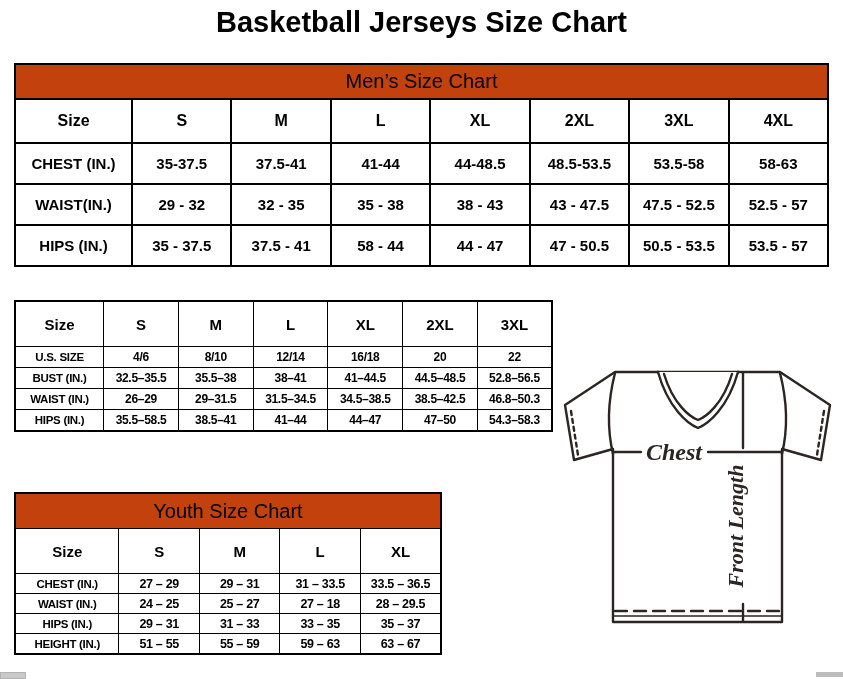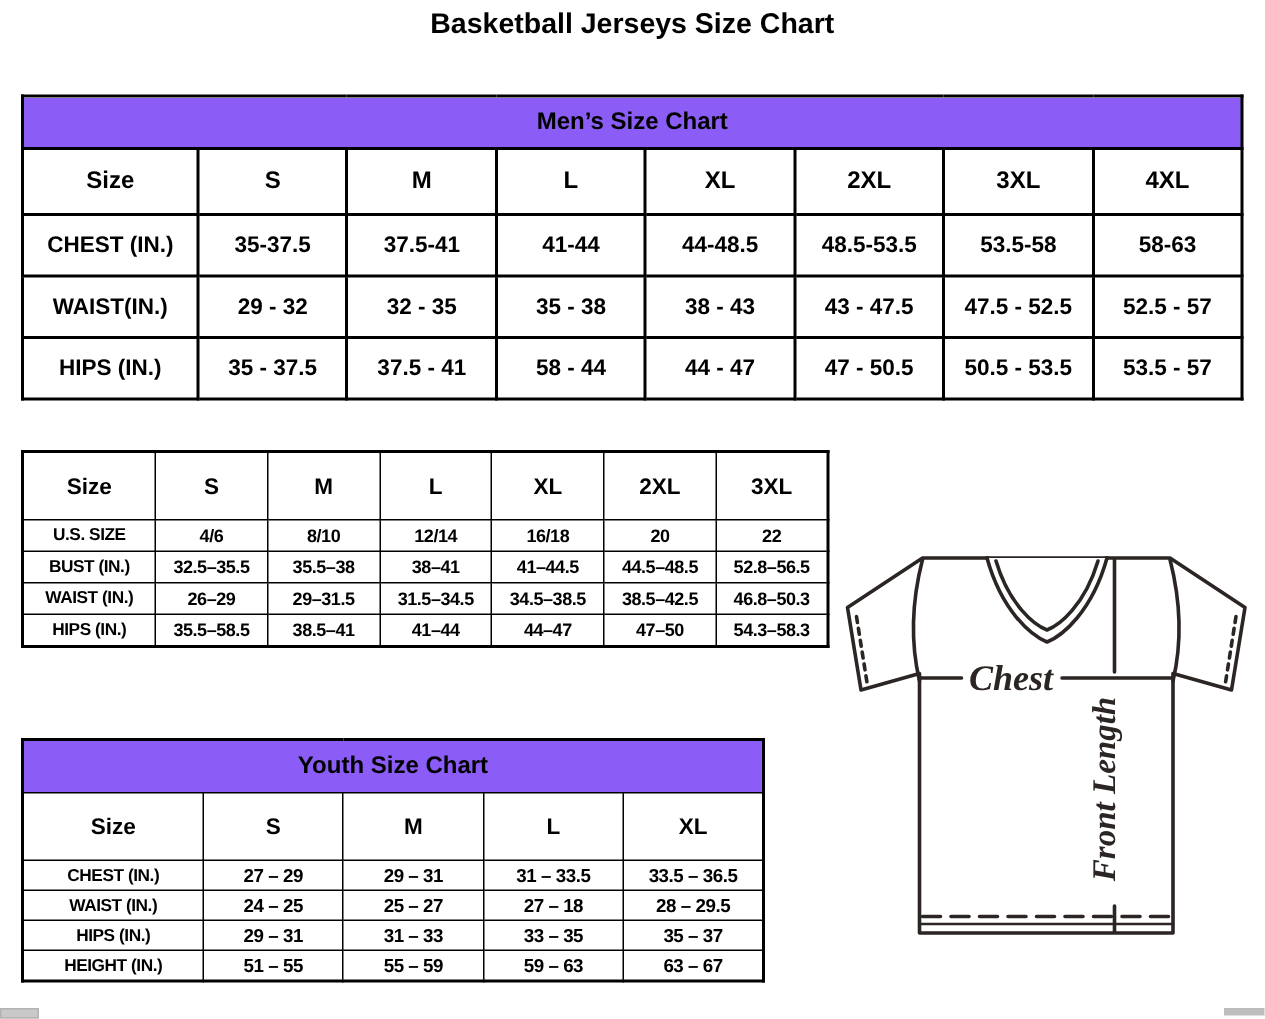--- a/index.html
+++ b/index.html
@@ -2,39 +2,39 @@
 <html><head>
 <meta charset="utf-8">
 <style>
   html,body{margin:0;padding:0;}
   body{
     width:843px;height:679px;position:relative;background:#ffffff;
     font-family:"Liberation Sans", sans-serif;color:#000;overflow:hidden;
   }
   .page-title{
     position:absolute;left:0;top:6px;width:843px;text-align:center;
-    font-size:19px;font-weight:bold;letter-spacing:0px;color:#000;
+    font-size:29px;font-weight:bold;letter-spacing:0px;color:#000;
   }
   table{border-collapse:collapse;table-layout:fixed;position:absolute;background:#fff;}
   th,td{border:2px solid #000;text-align:center;vertical-align:middle;padding:0 2px;overflow:hidden;}
-  .tbl-header{background:#8b5cf6;font-size:16px;font-weight:bold;}
+  .tbl-header{background:#c2410c;font-size:20px;font-weight:normal;}
   
   .mens{left:14px;top:63px;width:815px;}
   .mens .hdr-row td{height:33px;}
   .mens .size-row td{height:42px;font-size:16px;font-weight:bold;}
   .mens .data-row td{height:39px;font-size:15px;font-weight:bold;}
   
   .thin th,.thin td{border:1px solid #000;}
   .thin{border:2px solid #000;}
   .womens{left:14px;top:300px;width:539px;}
   .womens .hdr-row td{height:33px;}
   .womens .size-row td{height:44px;font-size:15px;font-weight:bold;}
   .womens .data-row td{height:20px;font-size:12px;font-weight:bold;letter-spacing:-0.3px;}
   .womens .data-row .rowlabel{font-size:11.5px;}
-  .youth{left:14px;top:492px;width:496px;}
+  .youth{left:14px;top:492px;width:428px;}
   .youth .hdr-row td{height:34px;}
   .youth .size-row td{height:44px;font-size:15px;font-weight:bold;}
   .youth .data-row td{height:19px;font-size:12.5px;font-weight:bold;letter-spacing:-0.3px;}
   .youth .data-row .rowlabel{font-size:11.5px;}
   .rowlabel{font-weight:bold;}
   
   .jersey-wrap{position:absolute;left:558px;top:364px;width:282px;height:272px;}
   .jersey-wrap svg{display:block;}
   .fig-label{font-family:"Liberation Serif","DejaVu Serif",serif;font-weight:bold;font-style:italic;fill:#2b2523;}
   

